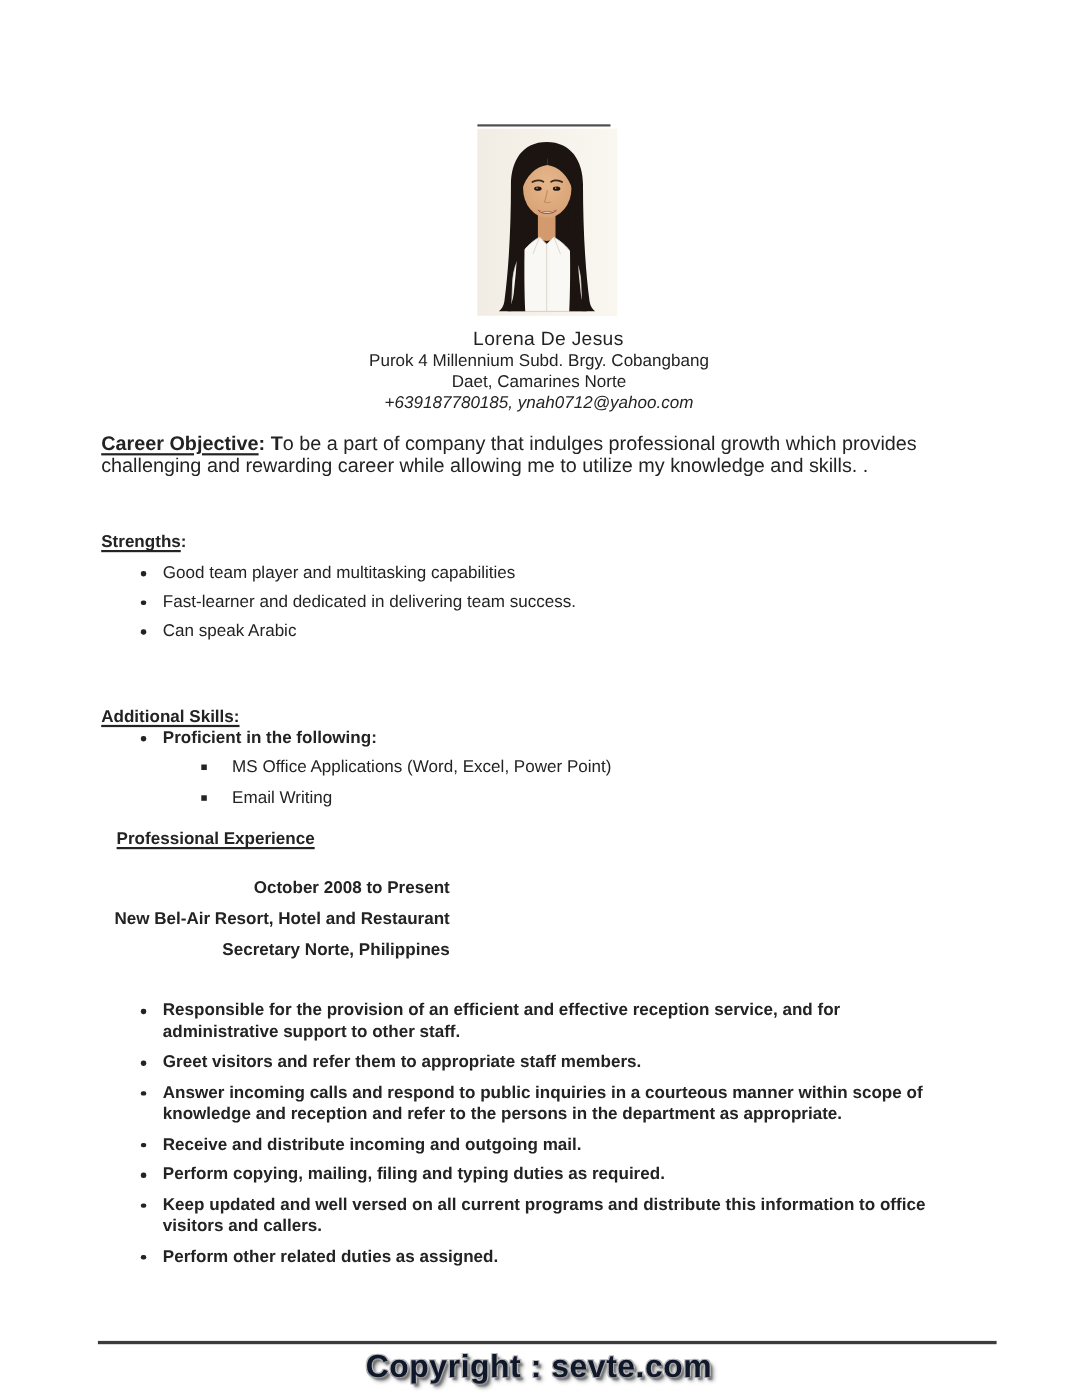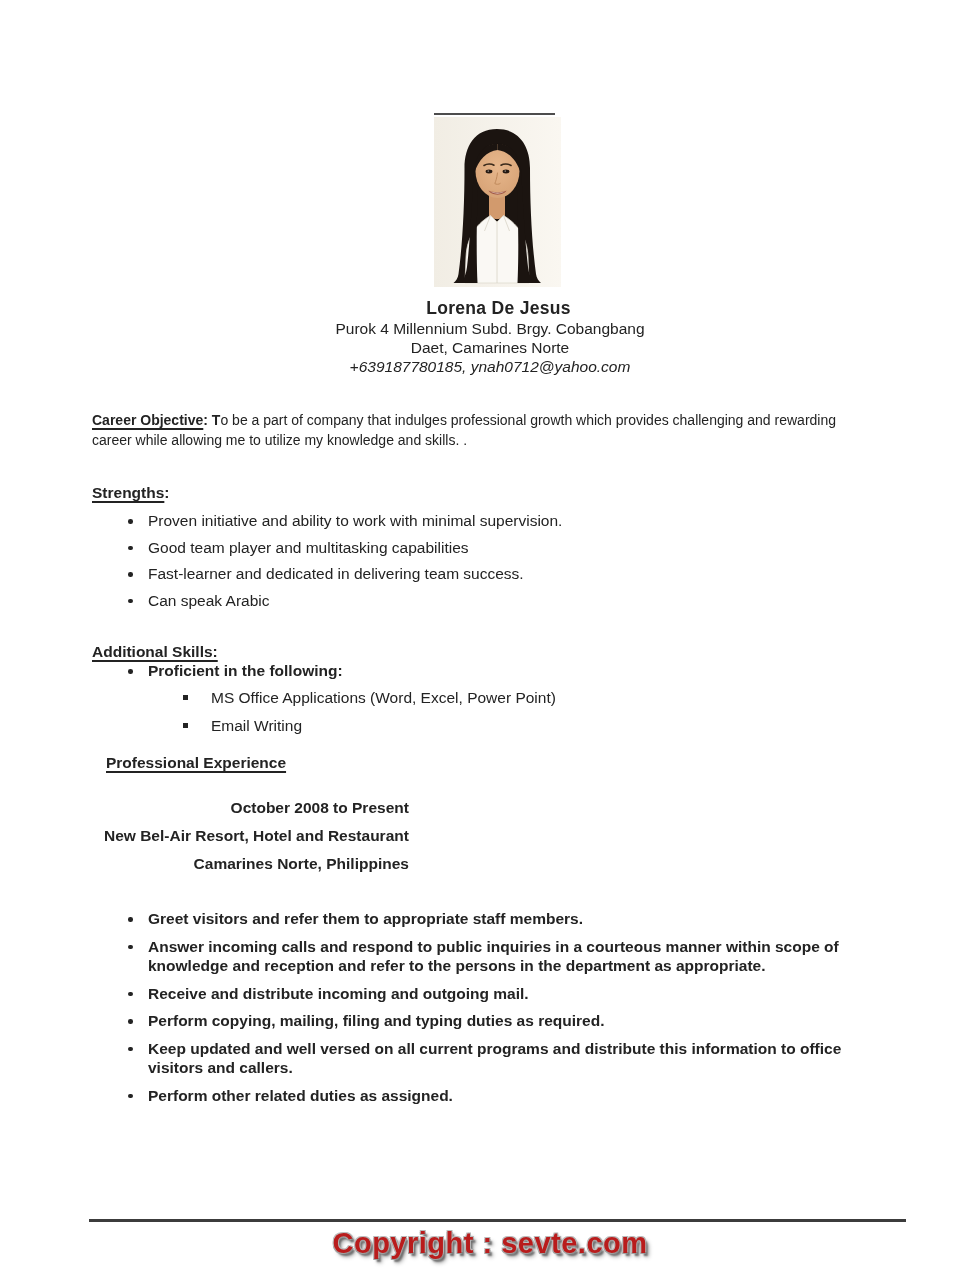--- a/index.html
+++ b/index.html
@@ -30,38 +30,38 @@
     background: #f5f1ea;
   }
   .photo svg { display: block; width: 127px; height: 170px; }
 
   .header-text {
     position: absolute;
     top: 298px; left: 0;
     width: 100%;
     text-align: center;
   }
-  .name { font-size: 17.5px; font-weight: bold; line-height: 21px; letter-spacing: 0.3px; margin-left: 17px; }
+  .name { font-size: 17.5px; font-weight: normal; line-height: 21px; letter-spacing: 0.3px; margin-left: 17px; }
   .addr { font-size: 15.5px; line-height: 19px; }
   .contact { font-size: 15.5px; line-height: 19px; font-style: italic; }
 
   
   .b { font-weight: bold; }
   .u {
     text-decoration: underline;
     text-decoration-thickness: 1.5px;
     text-underline-offset: 2.5px;
   }
   .section-heading { font-size: 15.5px; font-weight: bold; line-height: 19px; }
 
   .objective {
     position: absolute;
-    top: 411px; left: 92px;
+    top: 394px; left: 92px;
     width: 786px;
-    font-size: 14px; line-height: 19.5px;
+    font-size: 18px; line-height: 19.5px;
   }
 
   .strengths { position: absolute; top: 483px; left: 92px; width: 810px; }
   .additional { position: absolute; top: 642px; left: 92px; width: 810px; }
   .exp-heading { position: absolute; top: 753px; left: 106px; }
   .exp-details { position: absolute; top: 798px; left: 104px; font-size: 15.5px; }
   .exp-details div { font-weight: bold; line-height: 19px; margin-bottom: 9px; text-align: right; }
   .duties { position: absolute; top: 909px; left: 92px; width: 774px; }
 
   ul.bullets { list-style: none; font-size: 15.5px; margin-top: 9px; }
@@ -105,21 +105,21 @@
     border-top: 3px solid #3c3c3c;
   }
   .copyright {
     position: absolute;
     top: 1227px; left: 0;
     width: 100%;
     text-align: center;
     font-size: 29px;
     font-weight: bold;
     letter-spacing: 0.5px;
-    color: #b91c1c;
+    color: #0f172a;
     text-shadow:
       -1px -1px 0 #bdbdbd,
        1px -1px 0 #b5b5b5,
       -1px  1px 0 #a2a2a2,
        1px  1px 0 #8d8d8d,
        2.5px 2.5px 2px #6e6e6e,
        3.5px 3.5px 4px #a8a8a8;
   }
 </style>
 </head>
@@ -168,21 +168,20 @@
     <div class="addr">Purok 4 Millennium Subd. Brgy. Cobangbang</div>
     <div class="addr">Daet, Camarines Norte</div>
     <div class="contact">+639187780185, ynah0712@yahoo.com</div>
   </div>
 
   <div class="objective"><span class="b"><span class="u">Career Objective</span><span>: </span><span>T</span></span><span>o be a part of company that indulges professional growth which provides challenging and rewarding career while allowing me to utilize my knowledge and skills. .</span></div>
 
   <div class="strengths">
     <div class="section-heading"><span class="u">Strengths</span><span>:</span></div>
     <ul class="bullets">
-      <li>Proven initiative and ability to work with minimal supervision.</li>
       <li>Good team player and multitasking capabilities</li>
       <li>Fast-learner and dedicated in delivering team success.</li>
       <li>Can speak Arabic</li>
     </ul>
   </div>
 
   <div class="additional">
     <div class="section-heading"><span class="u">Additional Skills:</span></div>
     <ul class="bullets flush">
       <li>Proficient in the following:</li>
@@ -191,25 +190,26 @@
       <li>MS Office Applications (Word, Excel, Power Point)</li>
       <li>Email Writing</li>
     </ul>
   </div>
 
   <div class="exp-heading section-heading"><span class="u">Professional Experience</span></div>
 
   <div class="exp-details">
     <div>October 2008 to Present</div>
     <div>New Bel-Air Resort, Hotel and Restaurant</div>
-    <div>Camarines Norte, Philippines</div>
+    <div>Secretary Norte, Philippines</div>
   </div>
 
   <div class="duties">
     <ul class="bullets flush duty-list">
+      <li>Responsible for the provision of an efficient and effective reception service, and for administrative support to other staff.</li>
       <li>Greet visitors and refer them to appropriate staff members.</li>
       <li>Answer incoming calls and respond to public inquiries in a courteous manner within scope of knowledge and reception and refer to the persons in the department as appropriate.</li>
       <li>Receive and distribute incoming and outgoing mail.</li>
       <li>Perform copying, mailing, filing and typing duties as required.</li>
       <li>Keep updated and well versed on all current programs and distribute this information to office visitors and callers.</li>
       <li>Perform other related duties as assigned.</li>
     </ul>
   </div>
 
   <div class="footer-rule"></div>

